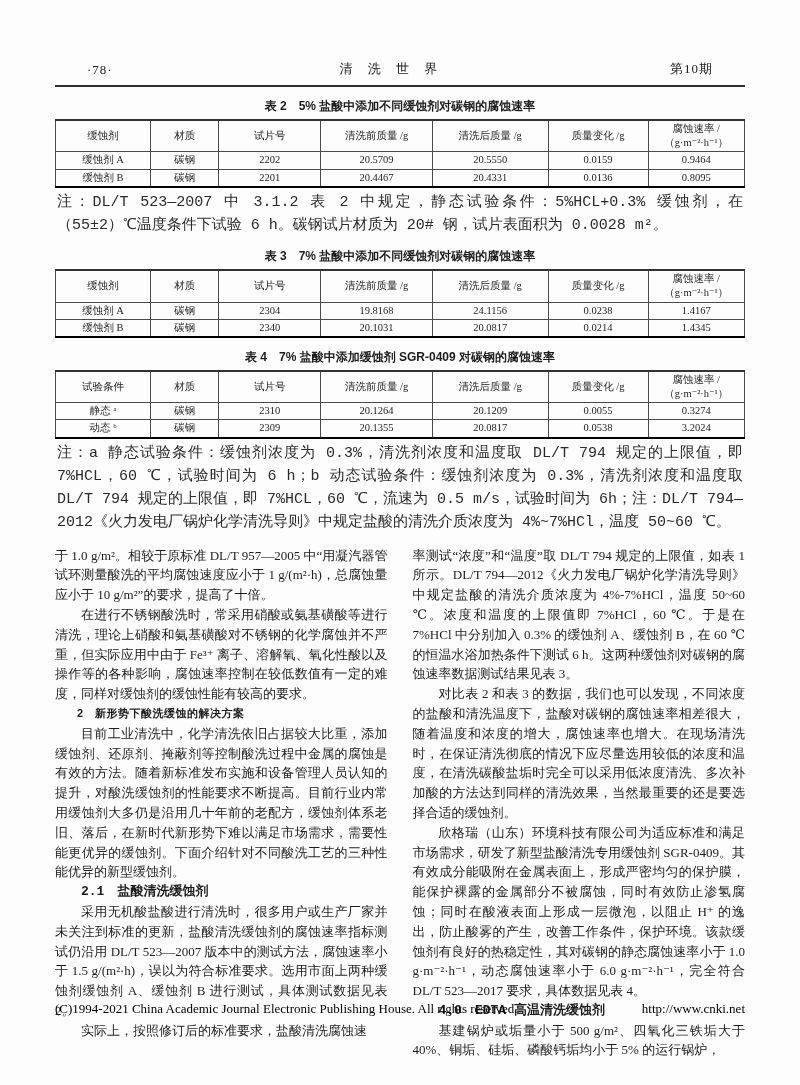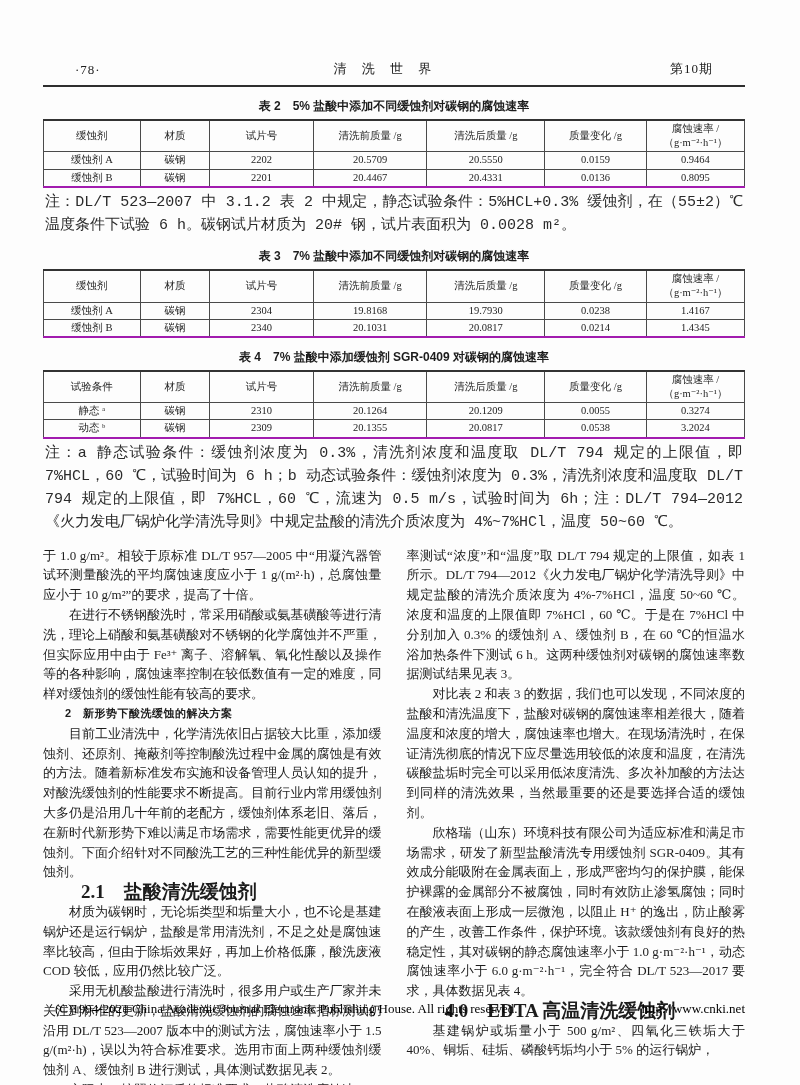--- a/index.html
+++ b/index.html
@@ -1,20 +1,20 @@
 <!DOCTYPE html>
 <html lang="zh"><head>
 <meta charset="utf-8">
 <style>
   html,body{margin:0;padding:0;background:#ffffff;}
   .page{
     position:relative;
     width:800px;height:1085px;
     box-sizing:border-box;
-    padding:60px 55px 0 43px;
+    padding:60px 55px 0 55px;
     background:#fdfdfd;
     color:#1c1c1c;
     font-family:"Liberation Serif","DejaVu Serif",serif;
     overflow:hidden;
   }
   
   .journal-header{
     display:flex;justify-content:space-between;align-items:flex-end;
     font-size:13px;letter-spacing:1px;
     padding:0 32px 7px 32px;
@@ -23,21 +23,21 @@
   .journal-header .center{letter-spacing:6px;}
   
   .tbl-title{
     text-align:center;font-weight:bold;font-size:12px;
     font-family:Liberation Sans, sans-serif;
     margin:11px 0 4px 0;
   }
   table.paper-table{
     width:100%;border-collapse:collapse;table-layout:fixed;
     font-size:10.5px;line-height:1.35;
-    border-top:2px solid #333;border-bottom:2px solid #a21caf;
+    border-top:2px solid #333;border-bottom:2px solid #000000;
   }
   table.paper-table th,table.paper-table td{
     border:1px solid #4a4a4a;
     font-weight:normal;text-align:center;
     padding:1px 2px;
   }
   .tbl-note{
     font-size:15px;line-height:1.55;color:#2a2a2a;
     text-align:justify;margin:3px 2px 0 2px;font-family:Liberation Mono, monospace;
   }
@@ -49,22 +49,22 @@
     text-align:justify;
   }
   .col p{margin:0;text-indent:2em;}
   .col p.cont{text-indent:0;}
   .sec-heading{
     font-family:"Liberation Sans","DejaVu Sans",sans-serif;
     font-weight:bold;font-size:11px;
     margin:17px 0 14px 0;text-indent:0;letter-spacing:.5px;
   }
   .sub-heading{
-    font-family:Liberation Serif, serif;
-    font-weight:bold;font-size:19px;
+    font-family:Liberation Mono, monospace;
+    font-weight:bold;font-size:13px;
     margin:1px 0;text-indent:0;
   }
   
   .page-footer{
     position:absolute;left:55px;right:55px;bottom:68px;
     display:flex;justify-content:space-between;
     font-size:13px;color:#000000;
   }
 </style>
 </head>
@@ -144,21 +144,21 @@
         <th>质量变化 /g</th>
         <th>腐蚀速率 /（g·m⁻²·h⁻¹）</th>
       </tr>
     </thead>
     <tbody>
       <tr>
         <td>缓蚀剂 A</td>
         <td>碳钢</td>
         <td>2304</td>
         <td>19.8168</td>
-        <td>19.7930</td>
+        <td>24.1156</td>
         <td>0.0238</td>
         <td>1.4167</td>
       </tr>
       <tr>
         <td>缓蚀剂 B</td>
         <td>碳钢</td>
         <td>2340</td>
         <td>20.1031</td>
         <td>20.0817</td>
         <td>0.0214</td>
@@ -212,21 +212,20 @@
   </table>
   <div class="tbl-note">注：a 静态试验条件：缓蚀剂浓度为 0.3%，清洗剂浓度和温度取 DL/T 794 规定的上限值，即 7%HCL，60 ℃，试验时间为 6 h；b 动态试验条件：缓蚀剂浓度为 0.3%，清洗剂浓度和温度取 DL/T 794 规定的上限值，即 7%HCL，60 ℃，流速为 0.5 m/s，试验时间为 6h；注：DL/T 794—2012《火力发电厂锅炉化学清洗导则》中规定盐酸的清洗介质浓度为 4%~7%HCl，温度 50~60 ℃。</div>
 
   <div class="columns">
     <div class="col">
       <p class="cont">于 1.0 g/m²。相较于原标准 DL/T 957—2005 中“用凝汽器管试环测量酸洗的平均腐蚀速度应小于 1 g/(m²·h)，总腐蚀量应小于 10 g/m²”的要求，提高了十倍。</p>
       <p>在进行不锈钢酸洗时，常采用硝酸或氨基磺酸等进行清洗，理论上硝酸和氨基磺酸对不锈钢的化学腐蚀并不严重，但实际应用中由于 Fe³⁺ 离子、溶解氧、氧化性酸以及操作等的各种影响，腐蚀速率控制在较低数值有一定的难度，同样对缓蚀剂的缓蚀性能有较高的要求。</p>
       <p class="sec-heading">2　新形势下酸洗缓蚀的解决方案</p>
       <p>目前工业清洗中，化学清洗依旧占据较大比重，添加缓蚀剂、还原剂、掩蔽剂等控制酸洗过程中金属的腐蚀是有效的方法。随着新标准发布实施和设备管理人员认知的提升，对酸洗缓蚀剂的性能要求不断提高。目前行业内常用缓蚀剂大多仍是沿用几十年前的老配方，缓蚀剂体系老旧、落后，在新时代新形势下难以满足市场需求，需要性能更优异的缓蚀剂。下面介绍针对不同酸洗工艺的三种性能优异的新型缓蚀剂。</p>
       <p class="sub-heading">2.1　盐酸清洗缓蚀剂</p>
-      <p>材质为碳钢时，无论垢类型和垢量大小，也不论是基建锅炉还是运行锅炉，盐酸是常用清洗剂，不足之处是腐蚀速率比较高，但由于除垢效果好，再加上价格低廉，酸洗废液 COD 较低，应用仍然比较广泛。</p>
       <p>采用无机酸盐酸进行清洗时，很多用户或生产厂家并未关注到标准的更新，盐酸清洗缓蚀剂的腐蚀速率指标测试仍沿用 DL/T 523—2007 版本中的测试方法，腐蚀速率小于 1.5 g/(m²·h)，误以为符合标准要求。选用市面上两种缓蚀剂缓蚀剂 A、缓蚀剂 B 进行测试，具体测试数据见表 2。</p>
       <p>实际上，按照修订后的标准要求，盐酸清洗腐蚀速</p>
     </div>
     <div class="col">
       <p class="cont">率测试“浓度”和“温度”取 DL/T 794 规定的上限值，如表 1 所示。DL/T 794—2012《火力发电厂锅炉化学清洗导则》中规定盐酸的清洗介质浓度为 4%-7%HCl，温度 50~60 ℃。浓度和温度的上限值即 7%HCl，60 ℃。于是在 7%HCl 中分别加入 0.3% 的缓蚀剂 A、缓蚀剂 B，在 60 ℃的恒温水浴加热条件下测试 6 h。这两种缓蚀剂对碳钢的腐蚀速率数据测试结果见表 3。</p>
       <p>对比表 2 和表 3 的数据，我们也可以发现，不同浓度的盐酸和清洗温度下，盐酸对碳钢的腐蚀速率相差很大，随着温度和浓度的增大，腐蚀速率也增大。在现场清洗时，在保证清洗彻底的情况下应尽量选用较低的浓度和温度，在清洗碳酸盐垢时完全可以采用低浓度清洗、多次补加酸的方法达到同样的清洗效果，当然最重要的还是要选择合适的缓蚀剂。</p>
       <p>欣格瑞（山东）环境科技有限公司为适应标准和满足市场需求，研发了新型盐酸清洗专用缓蚀剂 SGR-0409。其有效成分能吸附在金属表面上，形成严密均匀的保护膜，能保护裸露的金属部分不被腐蚀，同时有效防止渗氢腐蚀；同时在酸液表面上形成一层微泡，以阻止 H⁺ 的逸出，防止酸雾的产生，改善工作条件，保护环境。该款缓蚀剂有良好的热稳定性，其对碳钢的静态腐蚀速率小于 1.0 g·m⁻²·h⁻¹，动态腐蚀速率小于 6.0 g·m⁻²·h⁻¹，完全符合 DL/T 523—2017 要求，具体数据见表 4。</p>
       <p class="sub-heading">4.0　EDTA 高温清洗缓蚀剂</p>
       <p>基建锅炉或垢量小于 500 g/m²、四氧化三铁垢大于 40%、铜垢、硅垢、磷酸钙垢均小于 5% 的运行锅炉，</p>
     </div>

